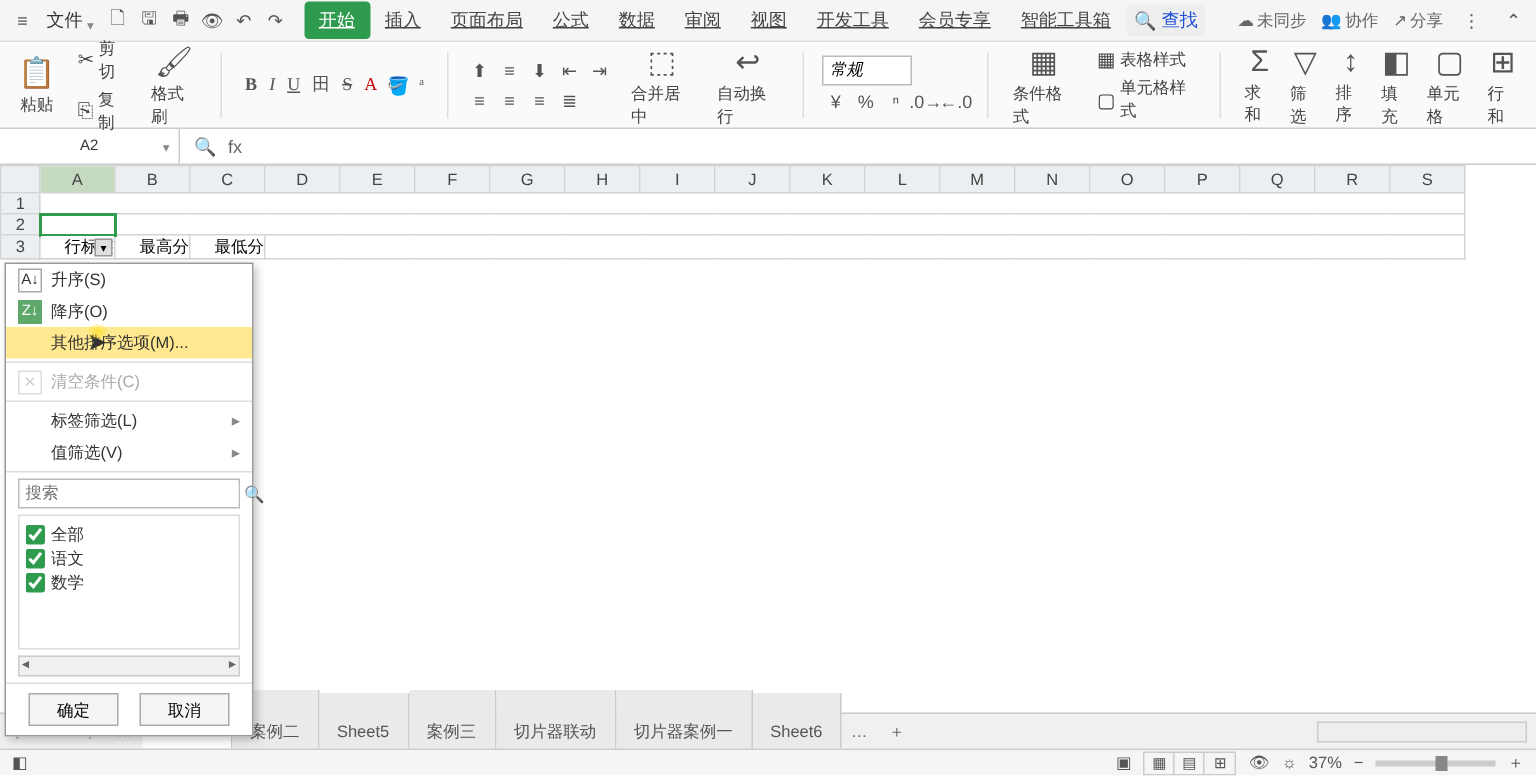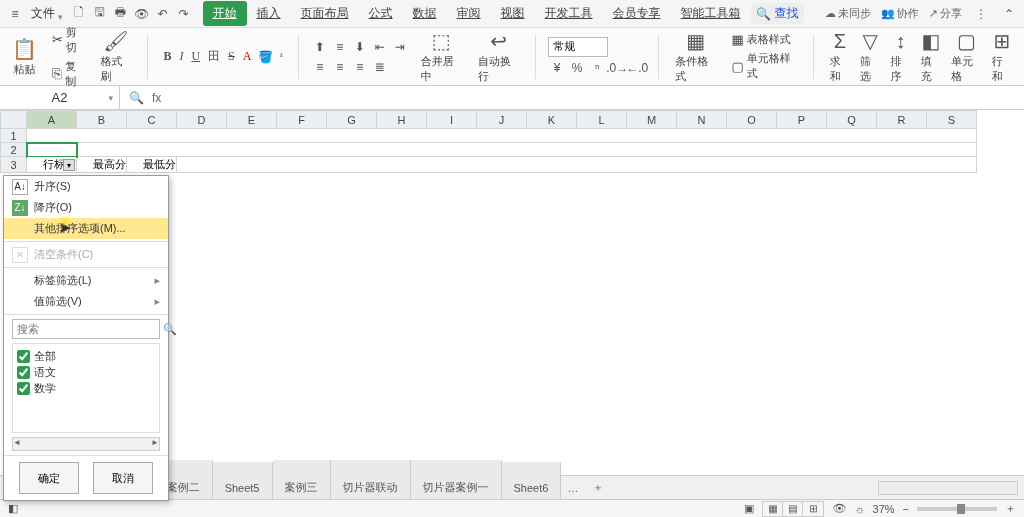--- a/index.html
+++ b/index.html
@@ -29,21 +29,21 @@
   .font-size { width: 38px; height: 20px; border: 1px solid #bbb; background: #fff; font-size: 11px; padding: 0 4px; }
   .btnrow { display: flex; gap: 2px; }
   .ribico { width: 18px; height: 18px; display: inline-flex; align-items: center; justify-content: center; cursor: pointer; color: #555; border: 1px solid transparent; }
   .ribico.txt { width: auto; padding: 0 2px; font-family: "Times New Roman", serif; }
   .ribico.under { text-decoration: underline; }
   .ribico.strike { text-decoration: line-through; }
   .sep { width: 1px; height: 44px; background: #ddd; margin: 0 4px; }
 
   
   .formula-bar { display: flex; align-items: center; height: 24px; border-bottom: 1px solid #ccc; background: #fff; }
-  .name-box { width: 120px; height: 100%; border-right: 1px solid #ccc; display: flex; align-items: center; justify-content: center; position: relative; font-size: 13px; color: #333; }
+  .name-box { width: 120px; height: 100%; border-right: 1px solid #ccc; display: flex; align-items: center; justify-content: center; position: relative; font-size: 10px; color: #333; }
   .name-box::after { content: "▾"; position: absolute; right: 6px; font-size: 9px; color: #888; }
   .fx-area { display: flex; align-items: center; padding: 0 8px; gap: 6px; flex: 1; }
   .fx-label { color: #666; }
 
   
   .grid-wrap { position: relative; height: 362px; overflow: hidden; background: #fff; }
   table.sheet { border-collapse: collapse; table-layout: fixed; }
   table.sheet th, table.sheet td { border: 1px solid #d4d4d4; font-size: 11px; text-align: center; color: #333; }
   table.sheet th { background: #eceff1; font-weight: normal; color: #444; }
   .corner { width: 26px; height: 18px; background: #eceff1; }
@@ -65,21 +65,21 @@
   .fp-sep { height: 1px; background: #ddd; margin: 2px 0; }
   .fp-search { margin: 4px 8px; display: flex; align-items: center; border: 1px solid #bbb; height: 20px; padding: 0 4px; gap: 4px; color: #888; }
   .fp-search input { border: none; outline: none; flex: 1; font-size: 11px; }
   .fp-list { border: 1px solid #ddd; margin: 4px 8px; height: 90px; padding: 4px; overflow: auto; }
   .fp-check { display: flex; align-items: center; gap: 4px; height: 16px; cursor: pointer; }
   .fp-check input { accent-color: #2e9b4f; }
   .fp-scrollx { margin: 4px 8px; height: 14px; background: #f0f0f0; border: 1px solid #ccc; position: relative; }
   .fp-scrollx::before { content: "◄"; position: absolute; left: 0; font-size: 8px; color: #666; }
   .fp-scrollx::after { content: "►"; position: absolute; right: 0; font-size: 8px; color: #666; }
   .fp-buttons { display: flex; justify-content: space-around; padding: 6px 8px; border-top: 1px solid #ddd; }
-  .fp-buttons button { width: 60px; height: 32px; border: 1px solid #aaa; background: #f5f5f5; cursor: pointer; font-size: 11px; }
+  .fp-buttons button { width: 60px; height: 22px; border: 1px solid #aaa; background: #f5f5f5; cursor: pointer; font-size: 11px; }
 
   .cursor-overlay { position: absolute; left: 58px; top: 218px; z-index: 30; font-size: 16px; pointer-events:none;}
   .cursor-overlay::after { content: ""; display:block; width: 18px; height: 10px; background: radial-gradient(circle, rgba(255,220,0,0.6) 0%, rgba(255,220,0,0) 70%); position: absolute; top: -2px; left: -2px; }
 
   
   .sheet-tabs { position: absolute; left: 0; bottom: 18px; height: 24px; width: 100%; display: flex; align-items: center; background: #f0f0f0; border-top: 1px solid #ccc; padding: 0 6px; gap: 0; font-size: 11px; }
   .st-nav { display: flex; gap: 4px; color: #999; padding-right: 6px; }
   .st-nav span { cursor: pointer; }
   .st-tab { padding: 20px 12px; border-right: 1px solid #ccc; cursor: pointer; background: #eaeaea; color: #555; }
   .st-tab.active { background: #fff; color: #2e9b4f; border-bottom: 2px solid #2e9b4f; font-weight: 500; }
@@ -199,21 +199,21 @@
     </div>
   <div class="ribbon-group">
       <div class="rbtn-big">
         <span class="ico">↩</span>
         <span>自动换行</span>
       </div>
     </div>
   <div class="sep"></div>
   <div class="ribbon-group" style="align-items:flex-start">
     <div class="btnrow">
-        <input class="font-name" style="width: 60px;" value="常规">
+        <input class="font-name" style="width: 60px; font-style: italic;" value="常规">
       </div>
     <div class="btnrow">
       <span class="ribico">¥</span>
       <span class="ribico">%</span>
       <span class="ribico">ⁿ</span>
       <span class="ribico">.0→</span>
       <span class="ribico">←.0</span>
     </div>
   </div>
   <div class="sep"></div>

